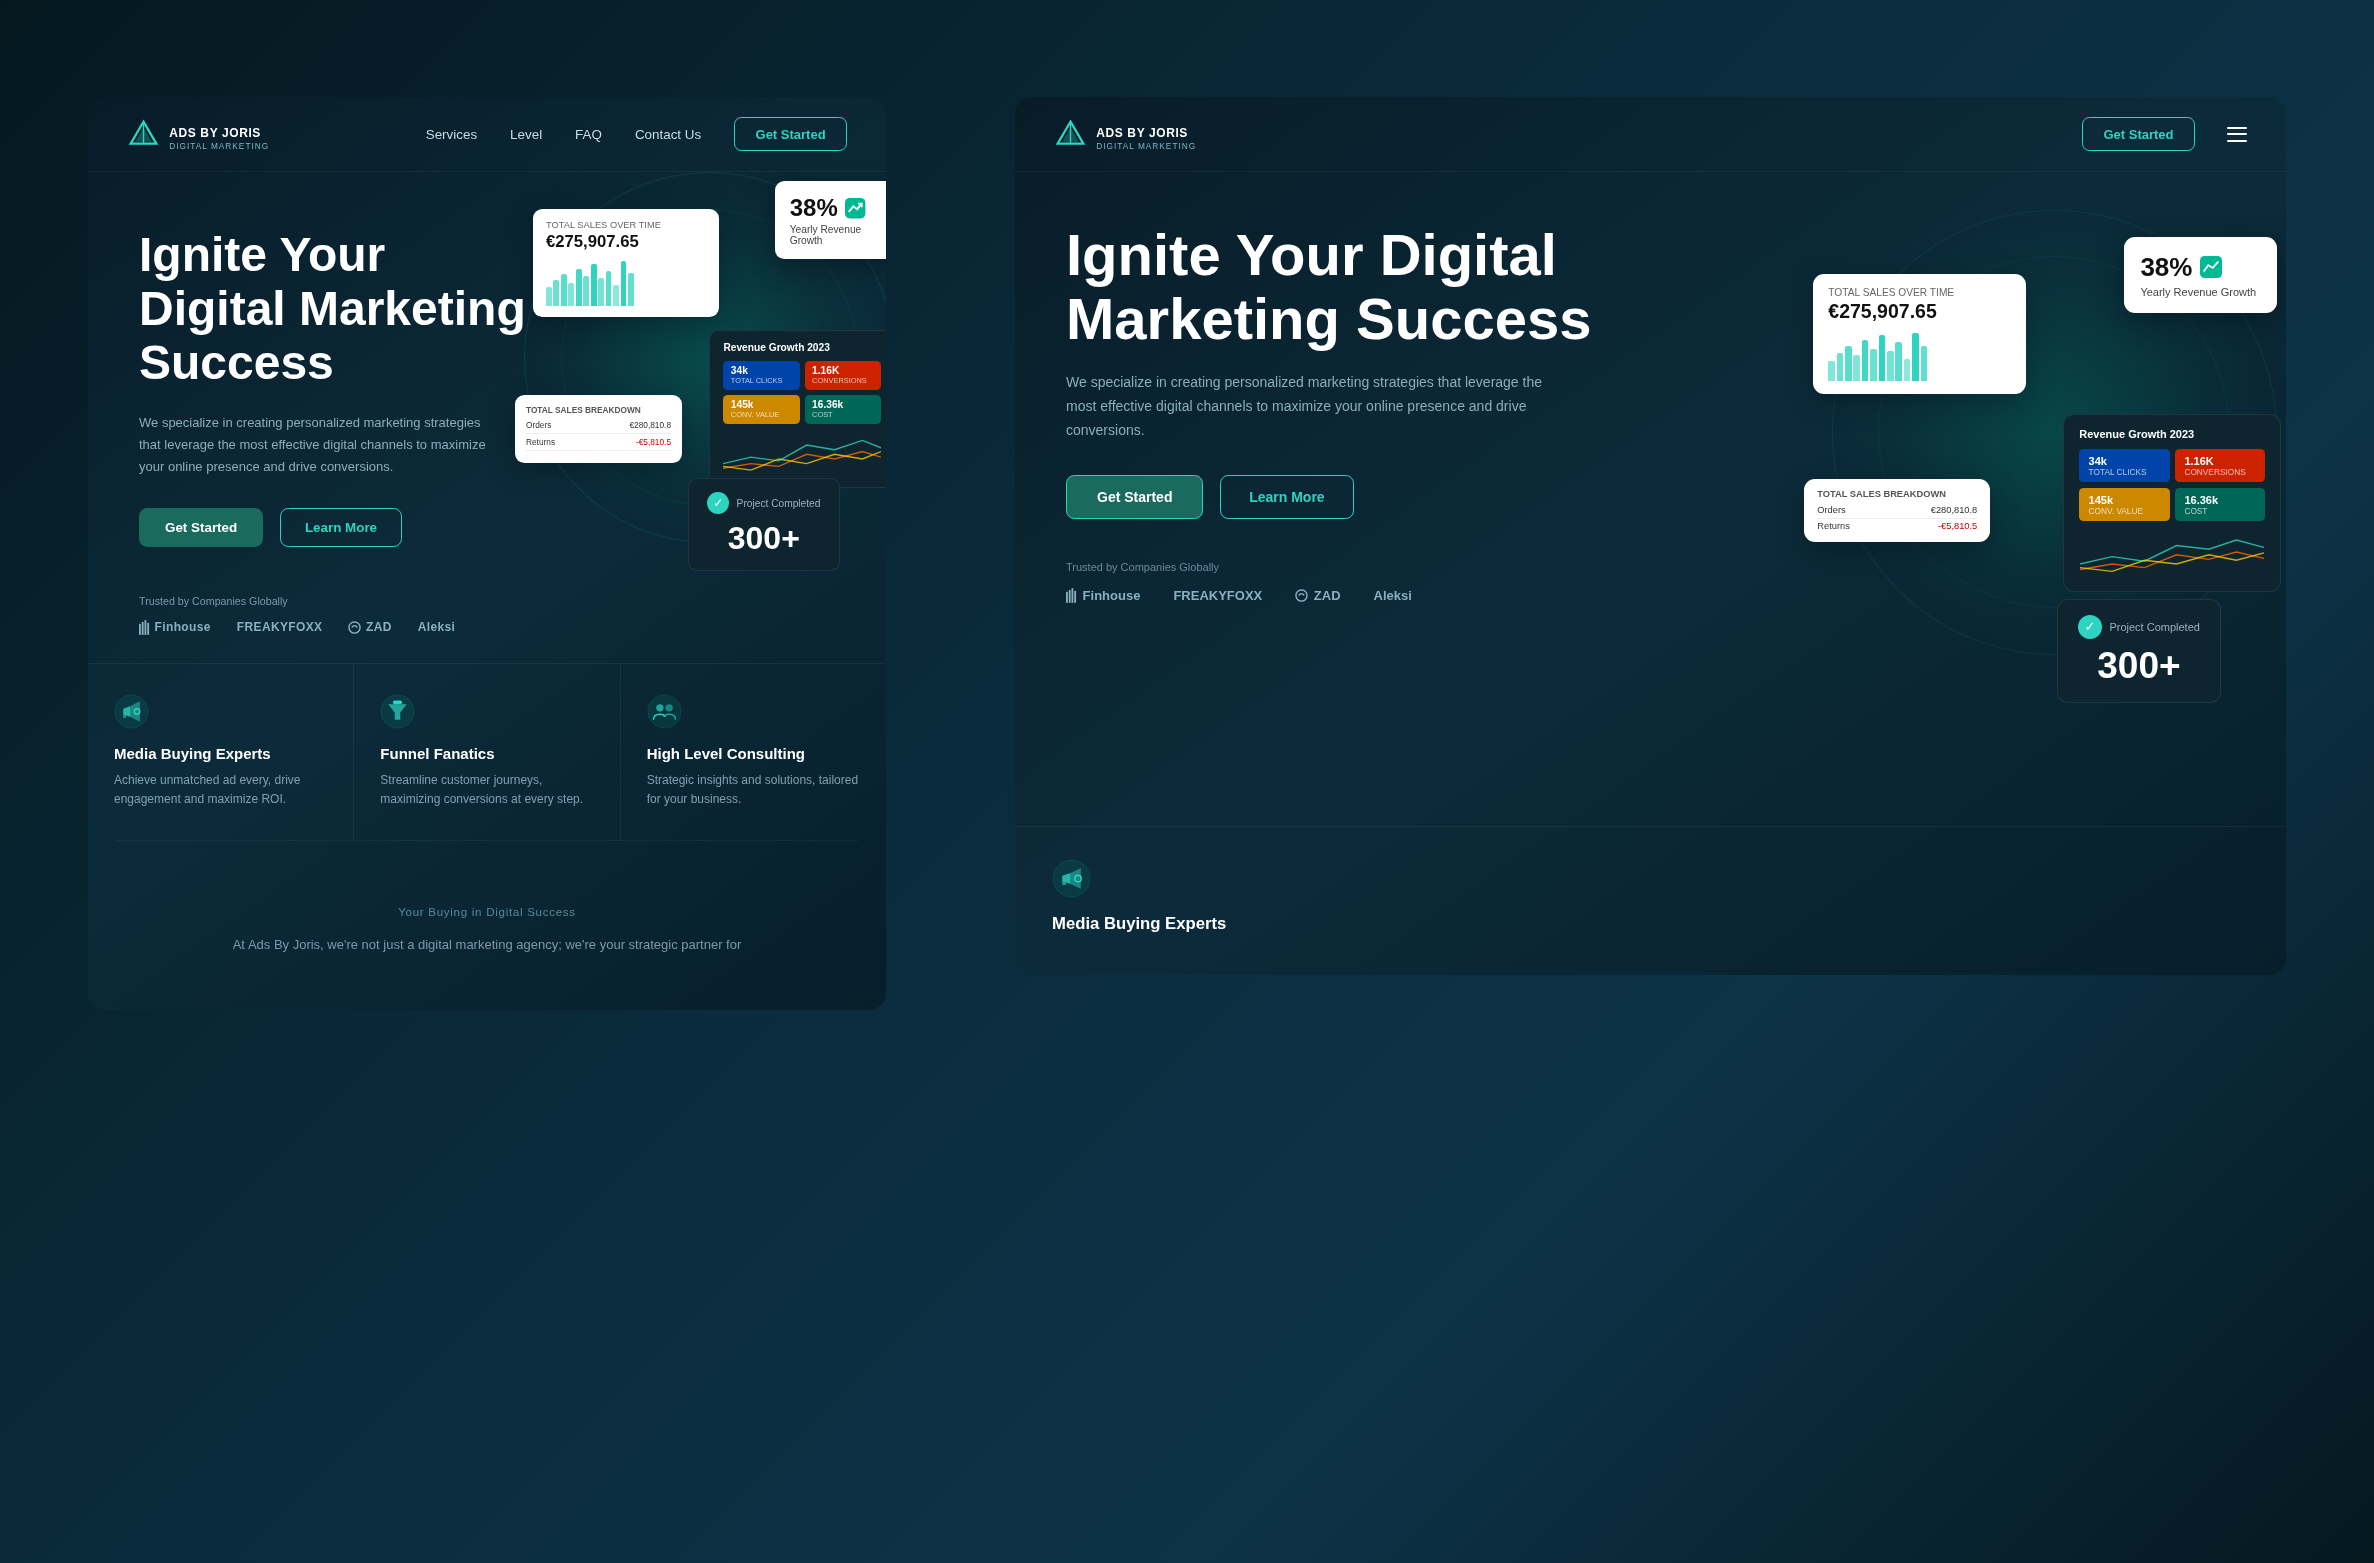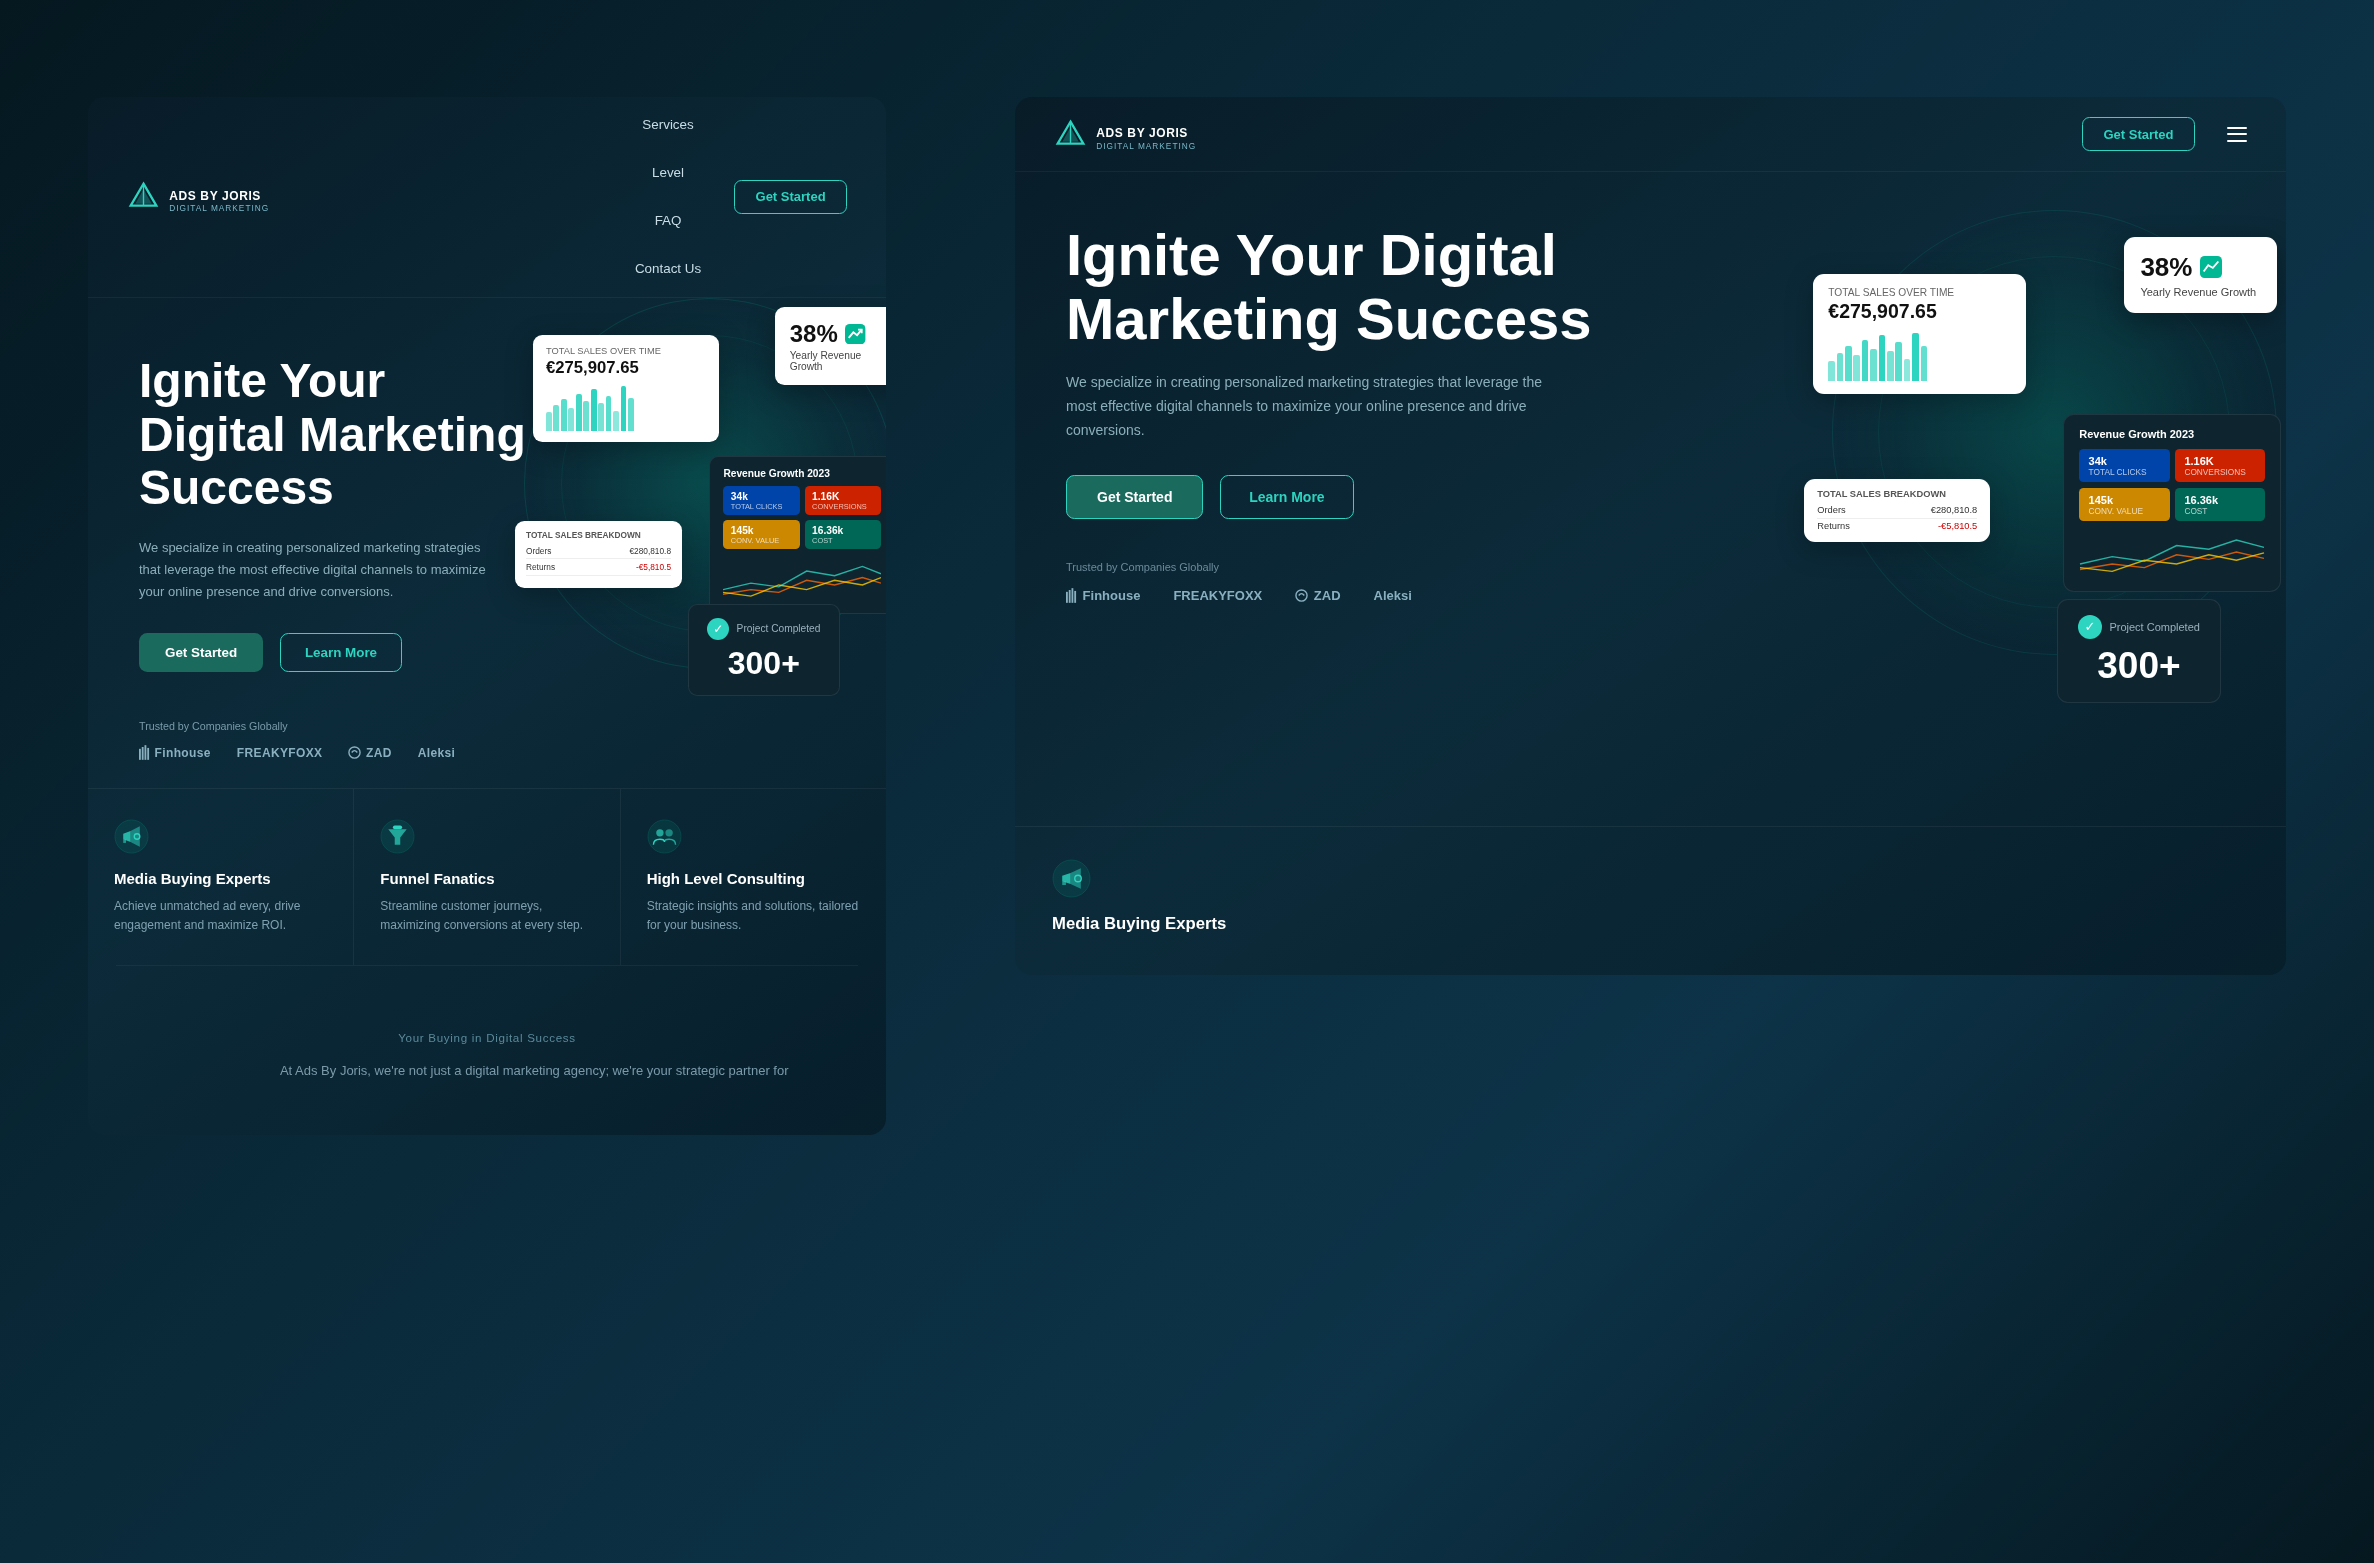--- a/index.html
+++ b/index.html
@@ -64,21 +64,20 @@
       color: #7ab8c8;
       font-weight: 400;
       letter-spacing: 0.12em;
     }
     .nav-links {
       display: flex;
       gap: 33px;
       margin-left: auto;
       margin-right: 33px;
       align-items: center;
-      flex-direction: column;
     }
     .nav-link {
       color: #c8dde5;
       font-size: 13.4px;
       cursor: pointer;
       text-decoration: none;
     }
     .btn-get-started {
       background: transparent;
       border: 1.4px solid #2dd4bf;
@@ -203,21 +202,20 @@
       line-height: 1.15;
       max-width: 649px;
       margin: 0 auto 20.4px;
     }
     .section-desc {
       font-size: 13px;
       color: #7a9aaa;
       max-width: 603px;
       margin: 16px auto;
       line-height: 1.7;
-      text-align: right;
     }
 
     
     .right-nav {
       display: flex;
       align-items: center;
       padding: 20.4px 39px;
       border-bottom: 0.9px solid rgba(255,255,255,0.05);
     }
     .right-hero {

